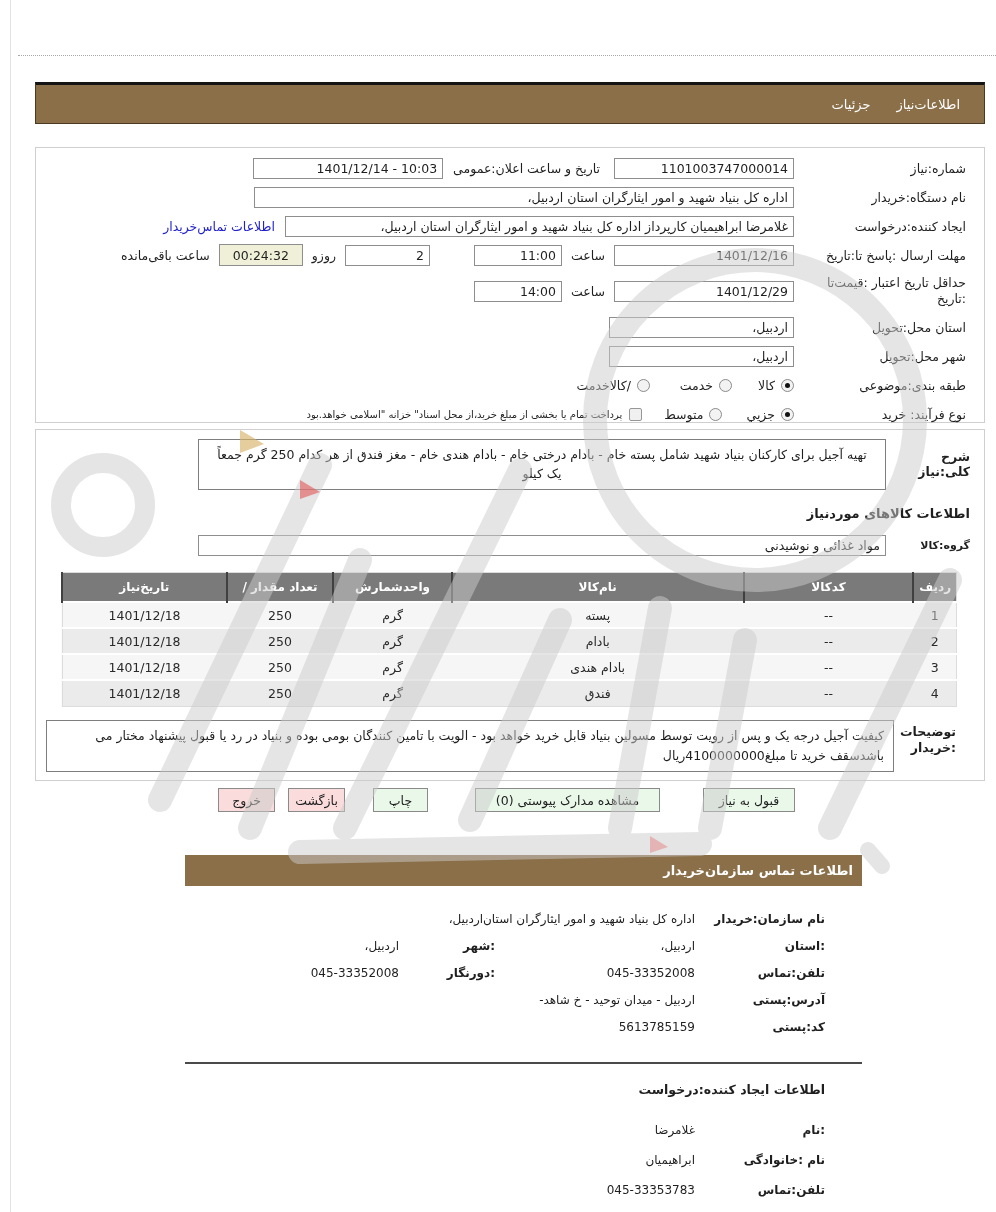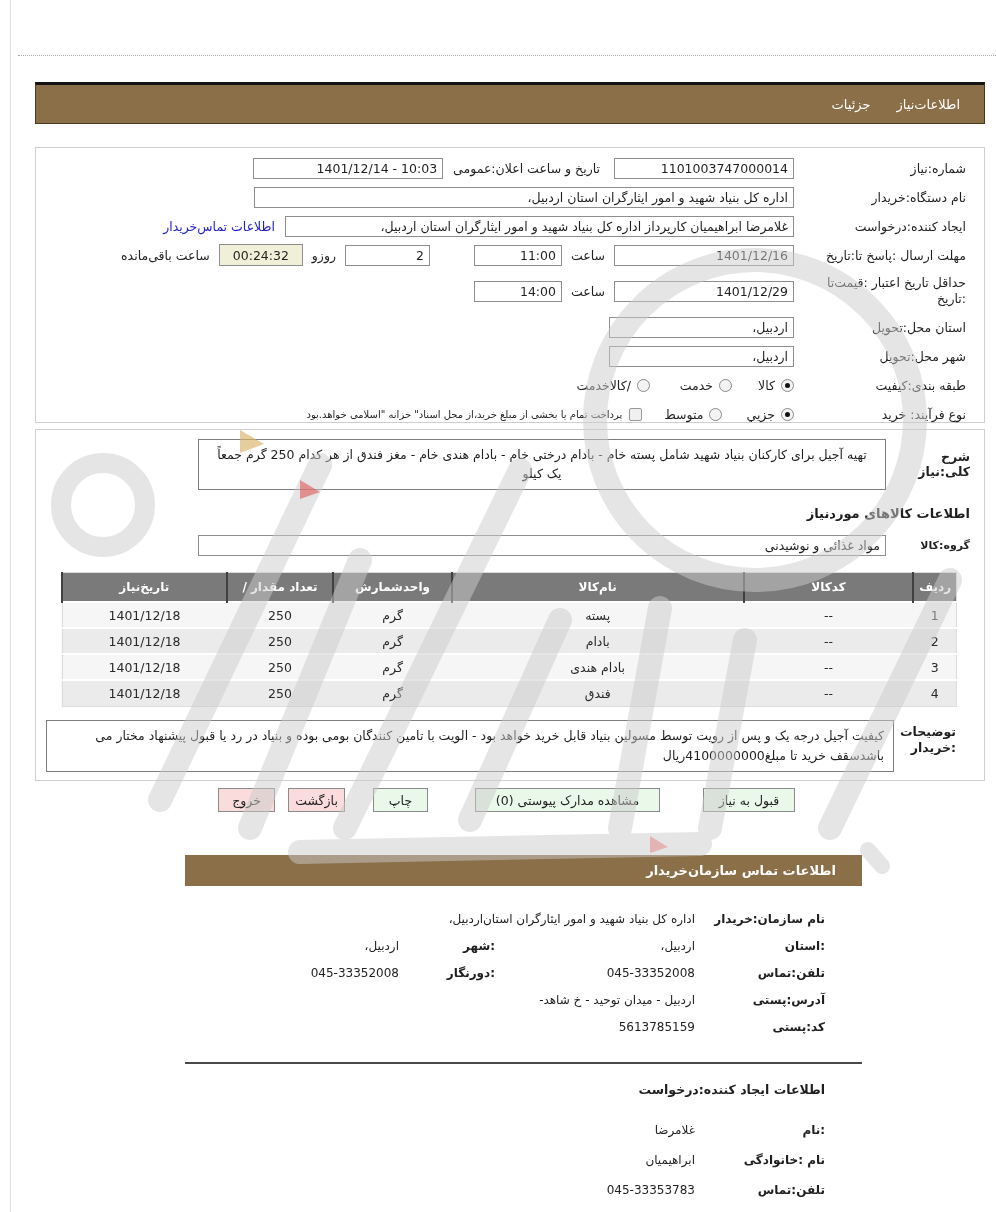--- a/index.html
+++ b/index.html
@@ -66,21 +66,21 @@
   
   .btn { position:absolute; top:788px; height:24px; border:1px solid #8a8a8a; font-size:12.5px;
          display:flex; align-items:center; justify-content:center; cursor:pointer;
          font-family:"DejaVu Sans", sans-serif; }
   .btn-green { background:#e9f8e9; }
   .btn-pink  { background:#fadcdc; }
 
   
   .brownbar2 { position:absolute; top:855px; left:185px; width:677px; height:31px; background:#8a6f48;
                color:#fff; font-weight:bold; font-size:13px; display:flex; align-items:center;
-               padding-right:26px; }
+               padding-right:9px; }
   .contact { position:absolute; top:905px; left:185px; width:640px; }
   .crow { display:flex; align-items:center; height:27px; font-size:12px; }
   .clabel { width:130px; font-weight:bold; }
   .cval { width:200px; }
   .clabel2 { width:80px; font-weight:bold;margin-left:16px; }
   .divider { position:absolute; top:1062px; left:185px; width:677px; border-top:2px solid #4a4a4a; }
   .creator-head { position:absolute; top:1082px; left:185px; width:640px; text-align:right;
                   font-weight:bold; font-size:12.5px; }
   .creator { position:absolute; top:1115px; left:185px; width:640px; }
   .creator .crow { height:30px; }
@@ -137,21 +137,21 @@
     </div>
     <div class="frow">
       <div class="flabel">استان محل:تحویل</div>
       <div class="ibox w185">اردبیل،</div>
     </div>
     <div class="frow">
       <div class="flabel">شهر محل:تحویل</div>
       <div class="ibox w185">اردبیل،</div>
     </div>
     <div class="frow">
-      <div class="flabel">طبقه بندی:کیفیت</div>
+      <div class="flabel">طبقه بندی:موضوعی</div>
       <div class="opt" style="margin-left:26px">
         <span class="radio sel"></span>
         <span>کالا</span>
       </div>
       <div class="opt">
         <span class="radio"></span>
         <span>خدمت</span>
       </div>
       <div class="opt">
         <span class="radio"></span>

